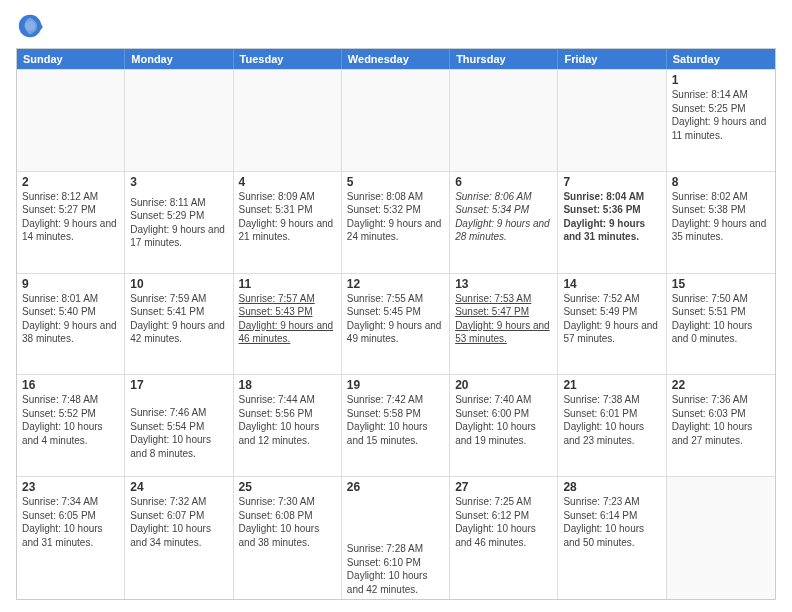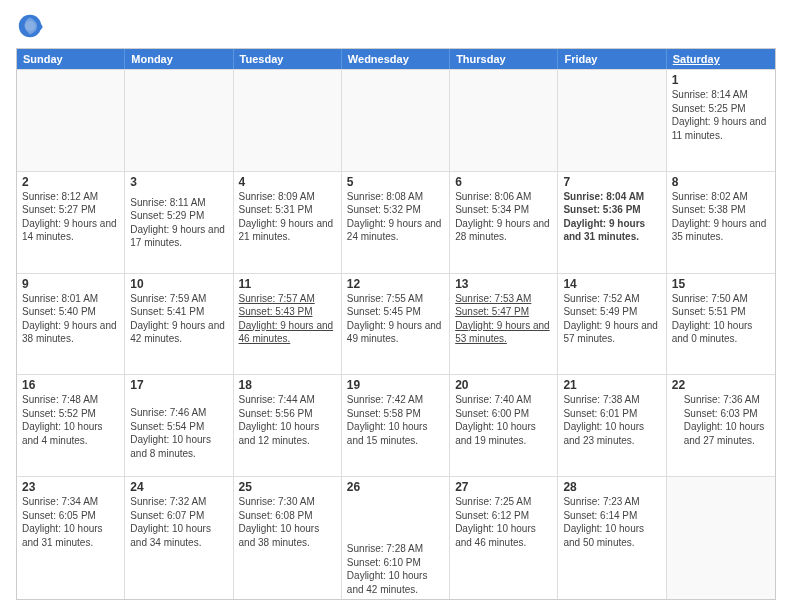--- a/index.html
+++ b/index.html
@@ -71,21 +71,21 @@
       grid-template-columns: repeat(7, 1fr);
       background: #3a7bd5;
     }
     .cal-head-cell {
       color: #fff;
       font-size: 11px;
       font-weight: bold;
       padding: 4px 6px;
       border-right: 1px solid #5a95e0;
     }
-    .cal-head-cell:last-child { border-right: none; text-decoration: underline; }
+    .cal-head-cell:last-child { border-right: none; }
     .cal-body {
       flex: 1;
       display: flex;
       flex-direction: column;
     }
     .cal-row {
       display: grid;
       grid-template-columns: repeat(7, 1fr);
       flex: 1;
       border-top: 1px solid #ddd;
@@ -181,21 +181,21 @@
 Daylight: 9 hours and 21 minutes.</div>
           </div>
           <div class="cal-cell">
             <span class="day-num">5</span>
             <div class="day-info" style="white-space: pre-line;">Sunrise: 8:08 AM
 Sunset: 5:32 PM
 Daylight: 9 hours and 24 minutes.</div>
           </div>
           <div class="cal-cell">
             <span class="day-num">6</span>
-            <div class="day-info" style="white-space: pre-line;">Sunrise: 8:06 AM
+            <div class="day-info" style="white-space: pre-line; font-style: italic;">Sunrise: 8:06 AM
 Sunset: 5:34 PM
 Daylight: 9 hours and 28 minutes.</div>
           </div>
           <div class="cal-cell">
             <span class="day-num">7</span>
             <div class="day-info" style="white-space: pre-line; font-weight: bold;">Sunrise: 8:04 AM
 Sunset: 5:36 PM
 Daylight: 9 hours and 31 minutes.</div>
           </div>
           <div class="cal-cell">
@@ -281,21 +281,21 @@
 Daylight: 10 hours and 19 minutes.</div>
           </div>
           <div class="cal-cell">
             <span class="day-num">21</span>
             <div class="day-info" style="white-space: pre-line;">Sunrise: 7:38 AM
 Sunset: 6:01 PM
 Daylight: 10 hours and 23 minutes.</div>
           </div>
           <div class="cal-cell">
             <span class="day-num">22</span>
-            <div class="day-info" style="white-space: pre-line; margin-left: 12px;">Sunrise: 7:36 AM
+            <div class="day-info" style="white-space: pre-line;">Sunrise: 7:36 AM
 Sunset: 6:03 PM
 Daylight: 10 hours and 27 minutes.</div>
           </div>
         </div>
         <div class="cal-row">
           <div class="cal-cell">
             <span class="day-num">23</span>
             <div class="day-info" style="white-space: pre-line;">Sunrise: 7:34 AM
 Sunset: 6:05 PM
 Daylight: 10 hours and 31 minutes.</div>

